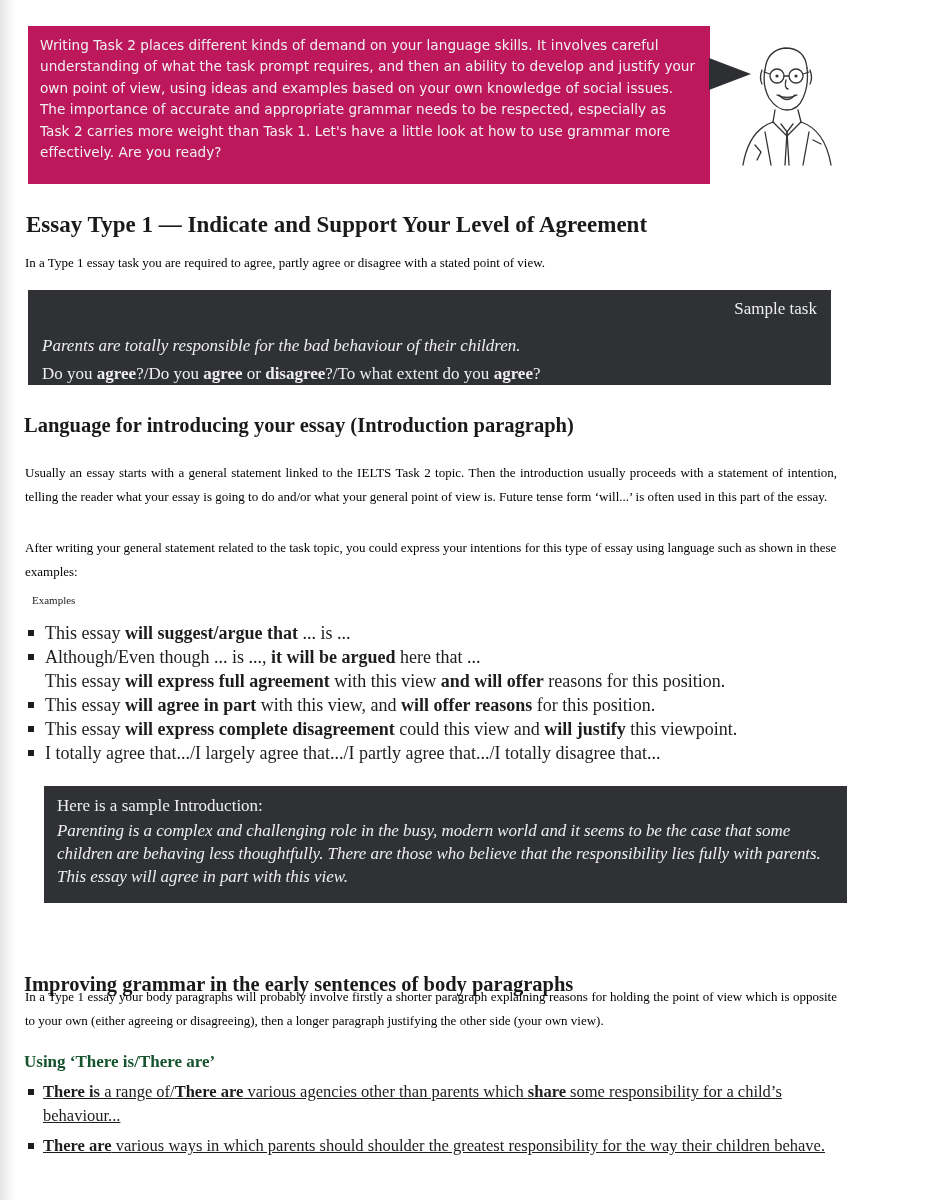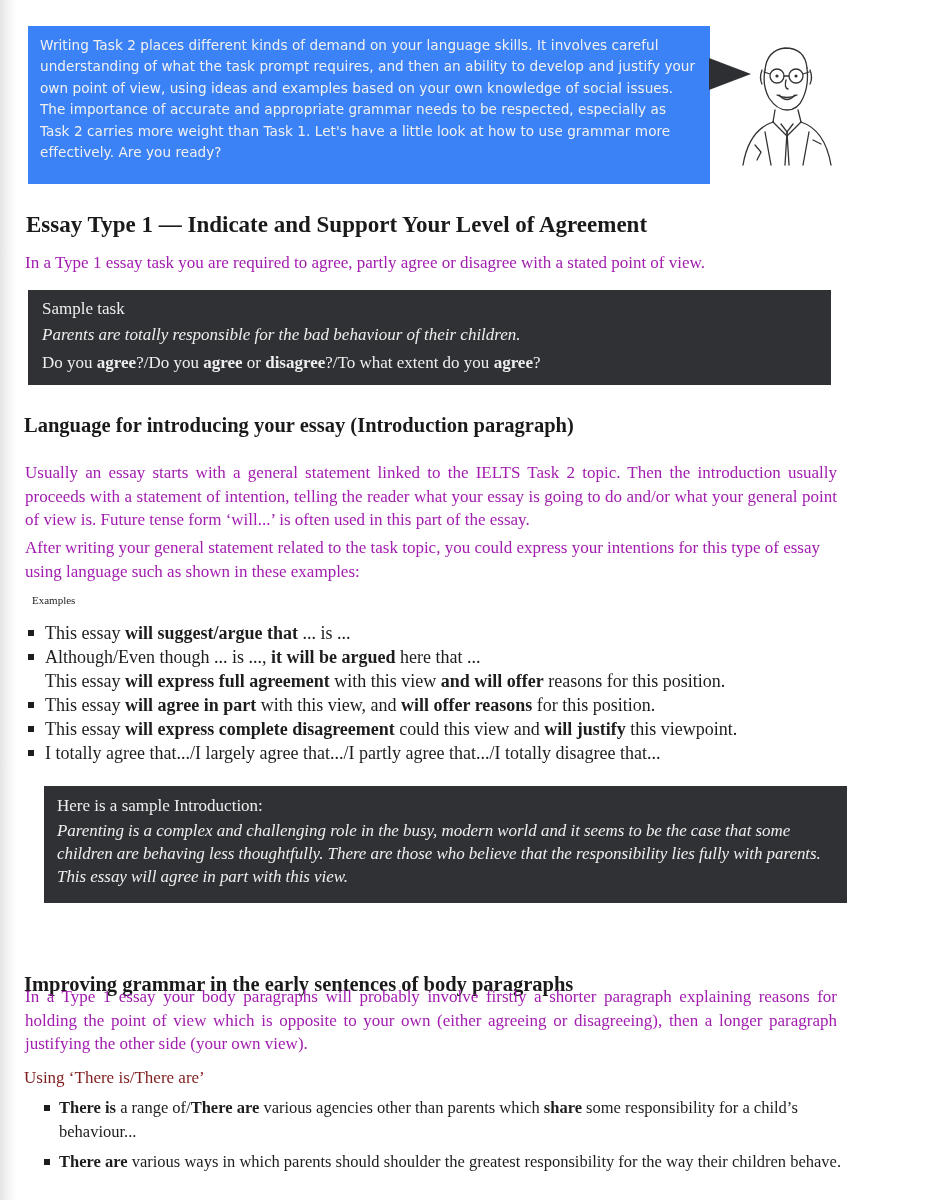--- a/index.html
+++ b/index.html
@@ -9,65 +9,65 @@
     font-family: "Liberation Serif", "DejaVu Serif", serif;
     color: #1d1d1f;
     position: relative;
   }
   .page-edge {
     position: absolute; left: 0; top: 0; width: 16px; height: 1200px;
     background: linear-gradient(to right, #e4e4e4, #f6f6f6 60%, #ffffff);
   }
   .intro-box {
     position: absolute; left: 28px; top: 26px; width: 682px; height: 158px;
-    background: #3b82f6; color: #f1f1f1;
+    background: #be185d; color: #f1f1f1;
     font-family: "DejaVu Sans", sans-serif; font-size: 13.6px; line-height: 21.4px;
     padding: 9px 12px 0 12px; box-sizing: border-box; letter-spacing: 0.05px;
   }
   .speech-tail {
     position: absolute; left: 709px; top: 58px; width: 0; height: 0;
     border-top: 16px solid transparent; border-bottom: 16px solid transparent;
     border-left: 42px solid #2d2f33;
   }
   .teacher {
     position: absolute; left: 735px; top: 40px; width: 100px; height: 130px;
   }
   .h2 {
     position: absolute; left: 26px; font-weight: bold; font-size: 23px; color: #1a1a1a;
   }
   .h3 {
     position: absolute; left: 24px; font-weight: bold; font-size: 20.5px; color: #1a1a1a;
   }
   .h4 {
-    position: absolute; left: 24px; font-weight: normal; font-size: 17px; color: #7f1d1d; margin-top: 16px;
+    position: absolute; left: 24px; font-weight: bold; font-size: 17px; color: #14532d;
   }
   .para {
-    position: absolute; left: 25px; width: 812px; font-size: 17px; line-height: 23.6px; color: #a21caf;
+    position: absolute; left: 25px; width: 812px; font-size: 13px; line-height: 23.6px; color: #000000;
     text-align: justify;
   }
   .dark-box {
     position: absolute; left: 28px; width: 803px;
     background: #2f3135; color: #eeeeee; box-sizing: border-box;
   }
   .task-box { top: 290px; height: 95px; padding: 7px 14px; }
-  .task-box .label { font-size: 17px; line-height: 24px; }
-  .task-box .prompt { font-style: italic; font-size: 17px; line-height: 28px; }
+  .task-box .label { font-size: 17px; line-height: 24px; text-align: right; }
+  .task-box .prompt { font-style: italic; font-size: 17px; line-height: 28px; margin-top: 11px; }
   .task-box .question { font-size: 17px; line-height: 28px; }
   b { font-weight: bold; }
   .sample-box { top: 786px; height: 117px; padding: 7px 13px; margin-left: 16px; }
   .sample-box .label { font-size: 17px; line-height: 26px; }
   .sample-box .body { font-style: italic; font-size: 17px; line-height: 23px; letter-spacing: -0.05px; }
   .small-label { position: absolute; left: 32px; font-size: 11px; color: #1d1d1f; }
   ul.blist { position: absolute; left: 26px; margin: 0; padding: 0; list-style: none; width: 820px; }
   ul.blist li { position: relative; padding-left: 19px; font-size: 18px; line-height: 24px; }
   ul.blist li .bullet {
     position: absolute; left: 2px; top: 9px; width: 6px; height: 6px; background: #1d1d1f;
   }
   ul.blist li .cont { display: block; }
-  ul.blist2 { position: absolute; left: 26px; margin: 16px; padding: 0; list-style: none; width: 805px; }
+  ul.blist2 { position: absolute; left: 26px; margin: 0; padding: 0; list-style: none; width: 805px; text-decoration: underline; }
   ul.blist2 li { position: relative; padding-left: 17px; font-size: 16.5px; line-height: 24px; margin-bottom: 6px; }
   ul.blist2 li .bullet { position: absolute; left: 2px; top: 9px; width: 6px; height: 6px; background: #1d1d1f; }
 </style>
 </head>
 <body>
 
 <div class="page-edge"></div>
 
 <div class="intro-box">
   <span>Writing Task 2 places different kinds of demand on your language skills. It involves careful understanding of what the task prompt requires, and then an ability to develop and justify your own point of view, using ideas and examples based on your own knowledge of social issues. The importance of accurate and appropriate grammar needs to be respected, especially as Task 2 carries more weight than Task 1. Let's have a little look at how to use grammar more effectively. Are you ready?</span>

